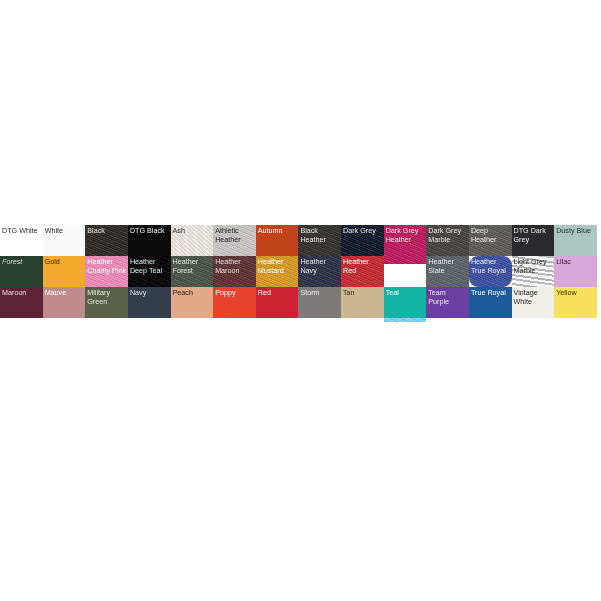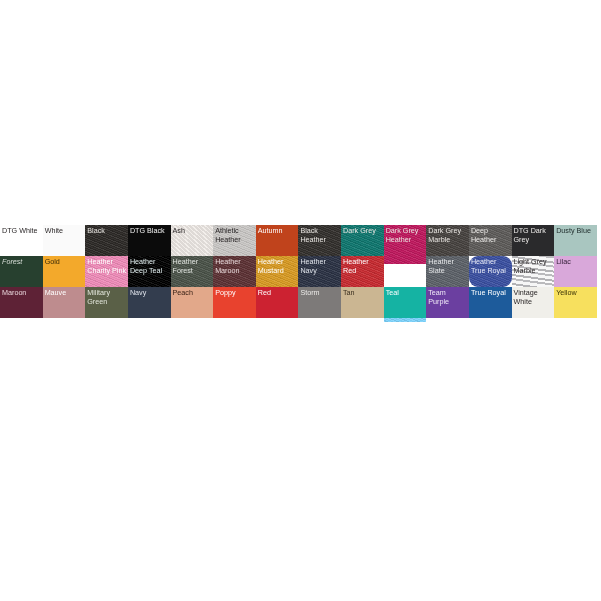--- a/index.html
+++ b/index.html
@@ -126,21 +126,21 @@
         <div class="swatch-label" style="color: rgb(35, 31, 32);">Athletic Heather</div>
       </div>
       <div class="swatch tex-flat" style="width: 42.64px; flex: 0 0 42.64px; height: 31px; background-color: rgb(192, 67, 28);">
         <div class="swatch-fill"></div>
         <div class="swatch-label" style="color: rgb(255, 255, 255);">Autumn</div>
       </div>
       <div class="swatch tex-heather" style="width: 42.64px; flex: 0 0 42.64px; height: 31px; background-color: rgb(50, 47, 44);">
         <div class="swatch-fill"></div>
         <div class="swatch-label" style="color: rgb(233, 230, 226);">Black Heather</div>
       </div>
-      <div class="swatch tex-heather" style="width: 42.64px; flex: 0 0 42.64px; height: 31px; background-color: #0f766e;">
+      <div class="swatch tex-heather" style="width: 42.64px; flex: 0 0 42.64px; height: 31px; background-color: #0f172a;">
         <div class="swatch-fill"></div>
         <div class="swatch-label" style="color: rgb(233, 230, 226);">Dark Grey</div>
       </div>
       <div class="swatch tex-heather" style="width: 42.64px; flex: 0 0 42.64px; height: 39px; background-color: #be185d;">
         <div class="swatch-fill"></div>
         <div class="swatch-label" style="color: rgb(233, 230, 226);">Dark Grey Heather</div>
       </div>
       <div class="swatch tex-heather" style="width: 42.64px; flex: 0 0 42.64px; height: 31px; background-color: rgb(70, 66, 63);">
         <div class="swatch-fill"></div>
         <div class="swatch-label" style="color: rgb(233, 230, 226);">Dark Grey Marble</div>

